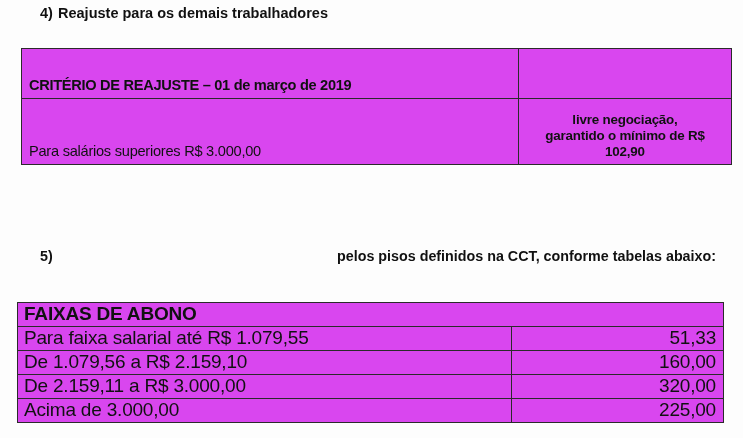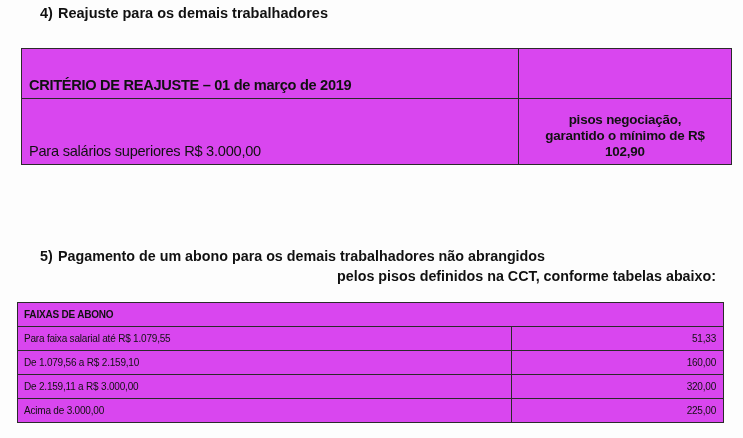--- a/index.html
+++ b/index.html
@@ -117,21 +117,21 @@
     height: 60px;
   }
 
   
   #table-abono {
     left: 17px;
     top: 302px;
     width: 706px;
   }
   #table-abono td {
-    font-size: 10px;
+    font-size: 19px;
     height: 22px;
     vertical-align: middle;
     letter-spacing: -0.2px;
   }
   #table-abono .cell-label {
     padding: 0 0 1px 6px;
   }
   #table-abono .cell-amount {
     text-align: right;
     padding: 0 7px 1px 0;
@@ -157,32 +157,31 @@
       <col style="width:213px">
     </colgroup>
     <tbody>
       <tr class="row-head">
         <td class="cell-label">CRITÉRIO DE REAJUSTE – 01 de março de 2019</td>
         <td class="cell-value"></td>
       </tr>
       <tr class="row-superior">
         <td class="cell-label">Para salários superiores R$ 3.000,00</td>
         <td class="cell-value">
-          <span>pisos negociação,</span><br>
+          <span>livre negociação,</span><br>
           <span>garantido o mínimo de R$</span><br>
           <span>102,90</span>
         </td>
       </tr>
     </tbody>
   </table>
 
   <div class="clause" id="clause-5">
     <span class="marker">5)</span>
     <span class="body">
-      <span>Pagamento de um abono para os demais trabalhadores não abrangidos</span>
       <span class="last-line">pelos pisos definidos na CCT, conforme tabelas abaixo:</span>
     </span>
   </div>
 
   <table class="doc-table" id="table-abono">
     <colgroup>
       <col style="width:494px">
       <col style="width:212px">
     </colgroup>
     <tbody>

